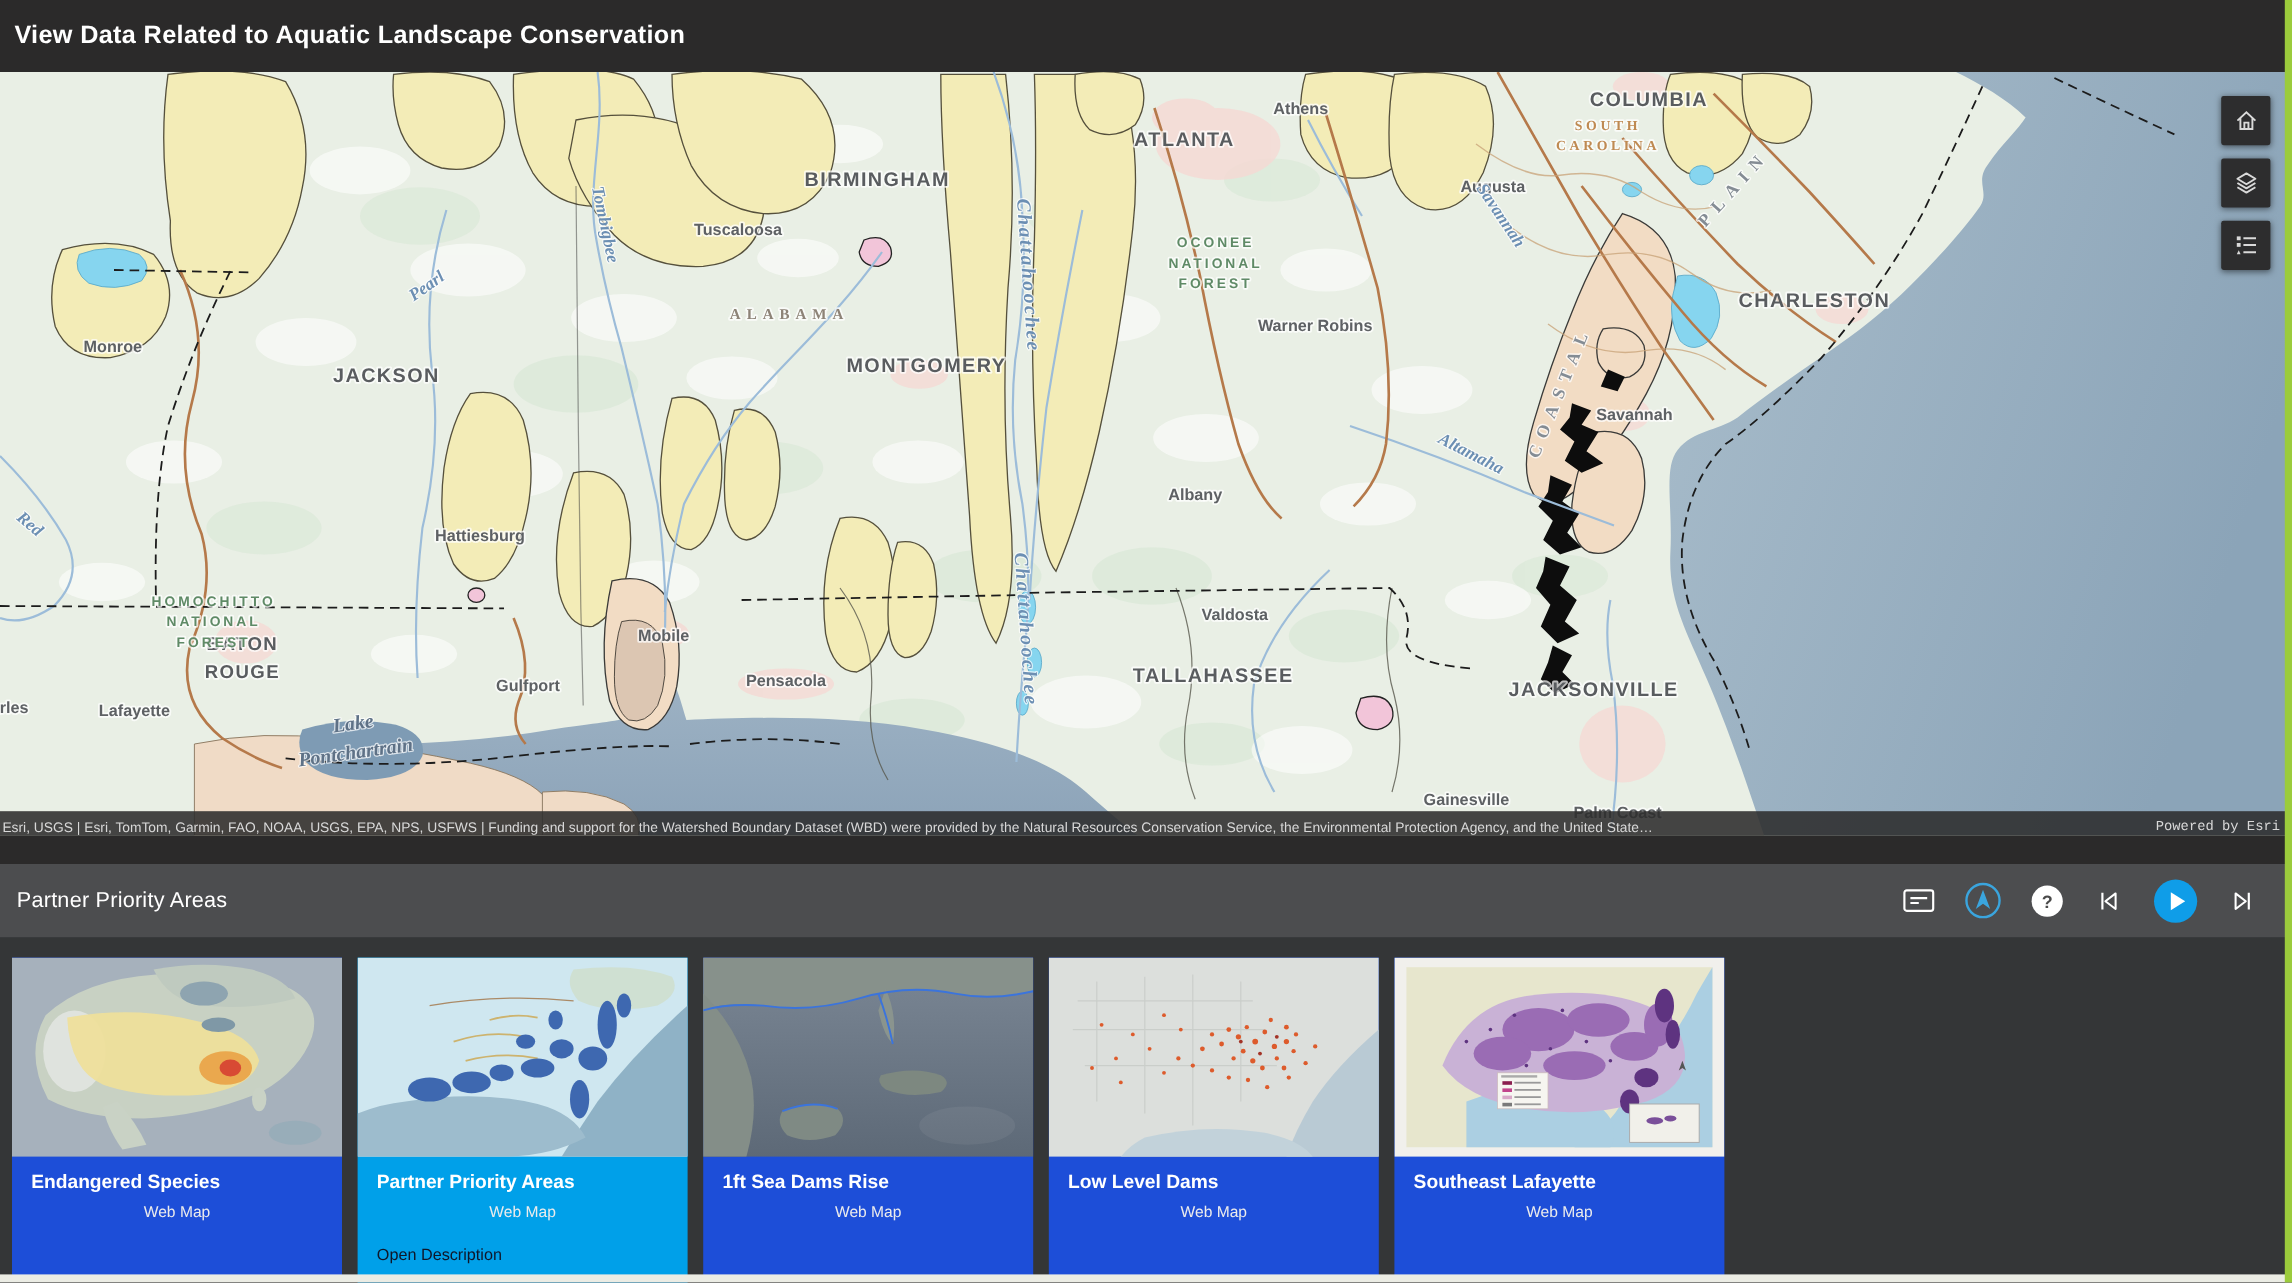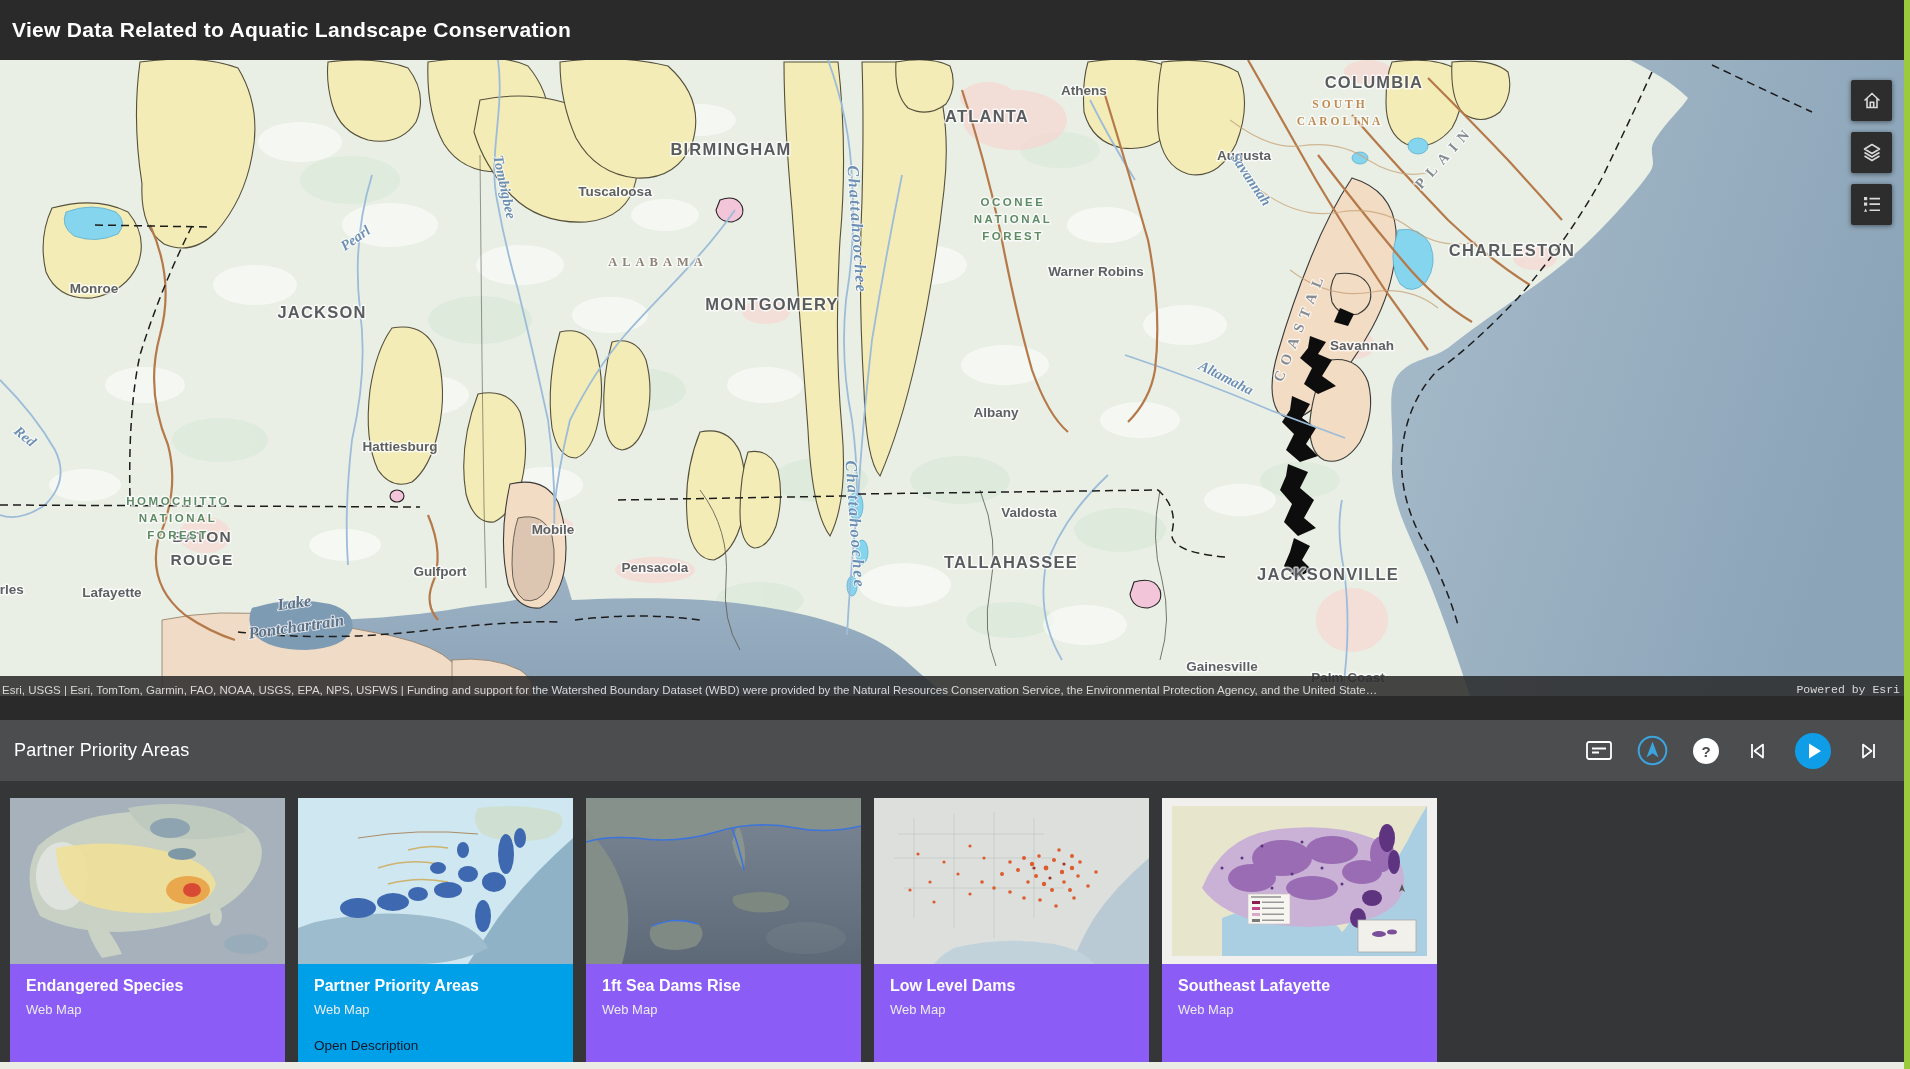--- a/index.html
+++ b/index.html
@@ -31,26 +31,26 @@
   .lk{font-size:16.5px;font-style:italic;font-weight:600;fill:#5e7186;font-family:"Liberation Serif",serif;stroke-width:2px;}
 
   
   .panel{position:absolute;top:720px;left:0;width:1910px;height:366px;background:#343637;}
   .phead{position:absolute;top:0;left:0;width:100%;height:61px;background:#4c4d4f;display:flex;align-items:center;justify-content:space-between;padding:0 28px 0 14px;box-sizing:border-box;}
   .phead h2{margin:0;color:#ffffff;font-size:18px;font-weight:400;letter-spacing:.2px;}
   .ptools{display:flex;align-items:center;gap:24px;}
   .ptools .tbtn{background:none;border:none;padding:0;cursor:pointer;display:flex;align-items:center;justify-content:center;}
 
   .cards{position:absolute;top:78px;left:10px;display:flex;gap:13px;align-items:flex-start;}
-  .card{width:275px;height:270px;background:#8b5cf6;cursor:pointer;box-sizing:border-box;}
+  .card{width:275px;height:270px;background:#1d4ed8;cursor:pointer;box-sizing:border-box;}
   .card.selected{background:#00A0E9;height:273px;}
   .card .thumb{width:275px;height:166px;display:block;}
   .card .cbody{padding:13px 16px 0;}
   .card h3{margin:0;color:#ffffff;font-size:16px;font-weight:700;}
-  .card .sub{margin-top:7px;color:#ececec;font-size:13px;}
+  .card .sub{margin-top:7px;color:#ececec;font-size:13px;text-align:center;}
   .card .odesc{display:block;margin-top:21px;color:#0f172a;font-size:13.5px;text-decoration:none;}
 
   .bottomstrip{position:absolute;left:0;top:1062px;width:1910px;height:7px;background:#ebece4;}
   .edgebar{position:absolute;right:0;top:0;width:6px;height:1069px;background:#9BCB3C;z-index:60;}
 </style>
 </head>
 <body>
 
 <div class="app">
 

